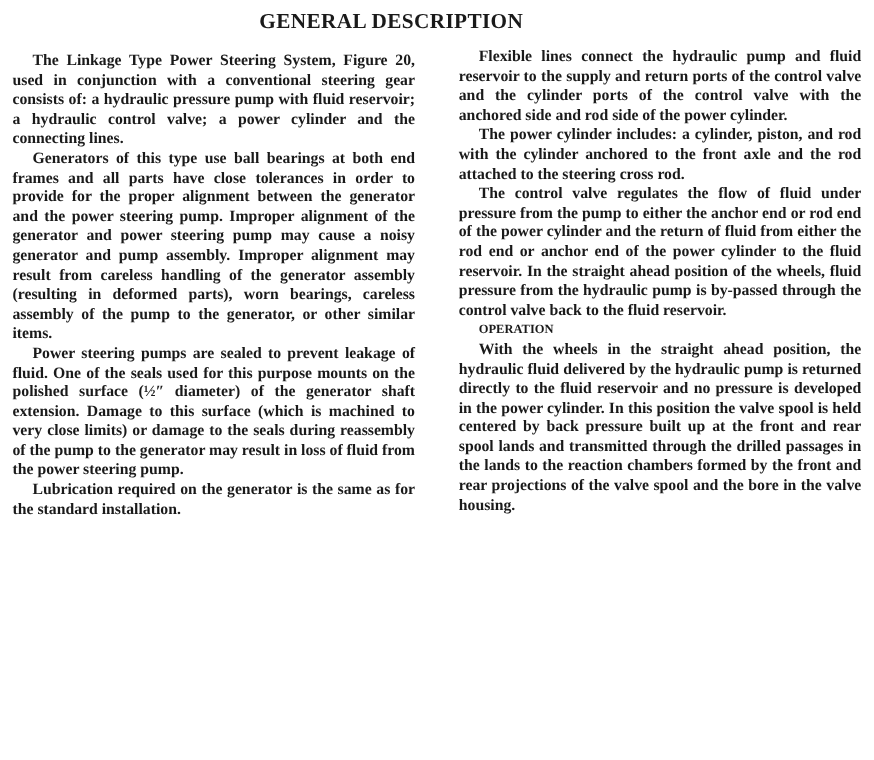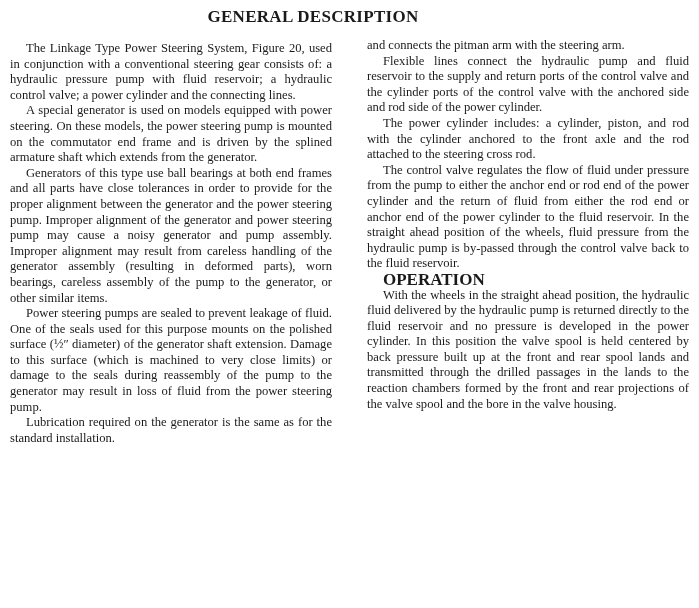--- a/index.html
+++ b/index.html
@@ -12,41 +12,39 @@
       position: absolute; top: 7px; left: 0; width: 626px; text-align: center;
       font-family: "Liberation Serif", serif; font-weight: bold; font-size: 17px;
       letter-spacing: 0.3px;
     }
     .col {
       position: absolute; font-family: "Liberation Serif", serif; font-size: 12.6px;
       line-height: 15.6px; text-align: justify;
     }
     .col-left { left: 10px; top: 41px; width: 322px; }
     .col-right { left: 367px; top: 38px; width: 322px; }
-    .col p { margin: 0; text-indent: 16px; }
+    .col p { margin: 0; text-indent: 16px; font-weight: bold; }
     .heading {
-      font-family: "Liberation Serif", serif; font-weight: bold; font-size: 17px;
+      font-family: "Liberation Serif", serif; font-weight: bold; font-size: 10px;
       margin: 0; text-indent: 0;
     }
     .h-op { margin-top: 21px; }
     .h-sub { margin-top: 8px; margin-bottom: 3px; }
   </style>
 </head>
 <body>
 
 <div class="title">GENERAL DESCRIPTION</div>
 
 <div class="col col-left">
   <p>The Linkage Type Power Steering System, Figure 20, used in conjunction with a conventional steering gear consists of: a hydraulic pressure pump with fluid reservoir; a hydraulic control valve; a power cylinder and the connecting lines.</p>
-  <p>A special generator is used on models equipped with power steering. On these models, the power steering pump is mounted on the commutator end frame and is driven by the splined armature shaft which extends from the generator.</p>
   <p>Generators of this type use ball bearings at both end frames and all parts have close tolerances in order to provide for the proper alignment between the generator and the power steering pump. Improper alignment of the generator and power steering pump may cause a noisy generator and pump assembly. Improper alignment may result from careless handling of the generator assembly (resulting in deformed parts), worn bearings, careless assembly of the pump to the generator, or other similar items.</p>
   <p>Power steering pumps are sealed to prevent leakage of fluid. One of the seals used for this purpose mounts on the polished surface (½″ diameter) of the generator shaft extension. Damage to this surface (which is machined to very close limits) or damage to the seals during reassembly of the pump to the generator may result in loss of fluid from the power steering pump.</p>
   <p>Lubrication required on the generator is the same as for the standard installation.</p>
 </div>
 
 <div class="col col-right">
-  <p style="text-indent:0">and connects the pitman arm with the steering arm.</p>
   <p>Flexible lines connect the hydraulic pump and fluid reservoir to the supply and return ports of the control valve and the cylinder ports of the control valve with the anchored side and rod side of the power cylinder.</p>
   <p>The power cylinder includes: a cylinder, piston, and rod with the cylinder anchored to the front axle and the rod attached to the steering cross rod.</p>
   <p>The control valve regulates the flow of fluid under pressure from the pump to either the anchor end or rod end of the power cylinder and the return of fluid from either the rod end or anchor end of the power cylinder to the fluid reservoir. In the straight ahead position of the wheels, fluid pressure from the hydraulic pump is by-passed through the control valve back to the fluid reservoir.</p>
   <p class="heading h-op">OPERATION</p>
   <p>With the wheels in the straight ahead position, the hydraulic fluid delivered by the hydraulic pump is returned directly to the fluid reservoir and no pressure is developed in the power cylinder. In this position the valve spool is held centered by back pressure built up at the front and rear spool lands and transmitted through the drilled passages in the lands to the reaction chambers formed by the front and rear projections of the valve spool and the bore in the valve housing.</p>
 </div>
 
 </body></html>

